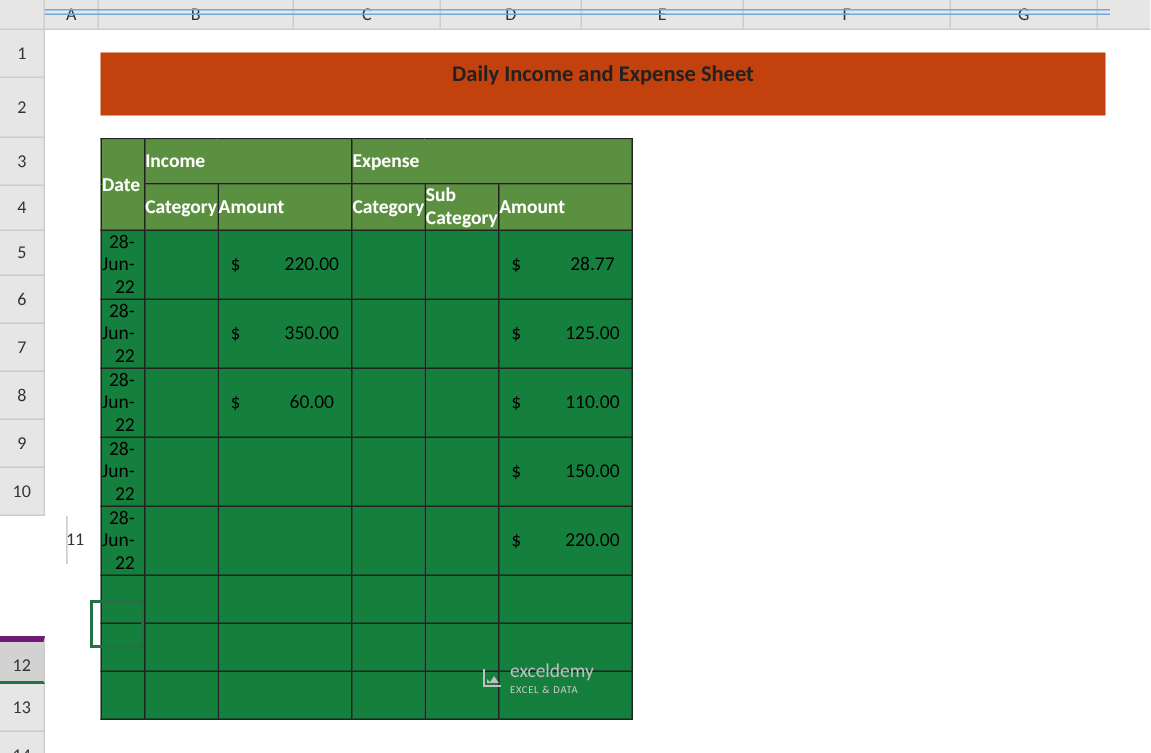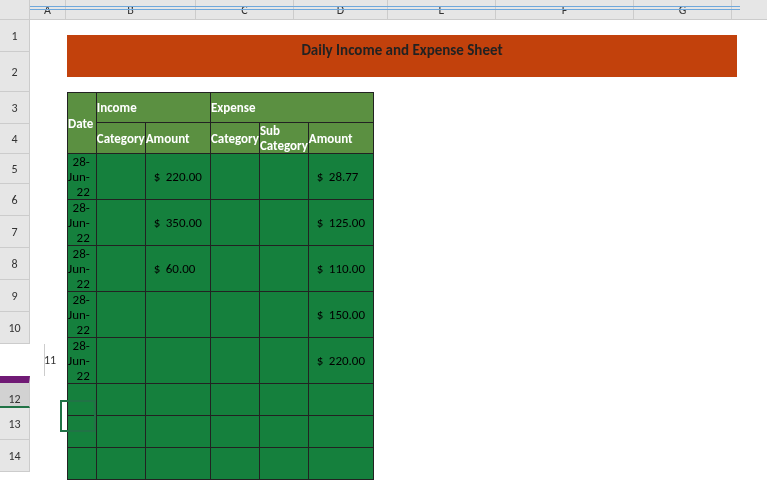--- a/index.html
+++ b/index.html
@@ -40,21 +40,22 @@
   background: #e6e6e6;
   text-align: center;
   font-size: 12px;
   color: #333;
   line-height: 28px;
 }
 .row-header.tall { height: 40px; line-height: 40px; }
 .row-header.selected {
   background: #d2d2d2;
   border-bottom: 2px solid #217346;
-  border-top: 7px solid #701a75;
+  border-top: 4px solid #701a75;
+  margin-top: 48px;
 }
 .sheet {
   position: absolute;
   left: 30px; top: 20px;
 }
 .title-bar {
   position: absolute;
   left: 37px; top: 15px;
   width: 670px;
   height: 42px;
@@ -86,21 +87,21 @@
 .tbl td { background: #15803d; }
 .col-B { width: 130px; }
 .col-C { width: 98px; }
 .col-D { width: 94px; }
 .col-E { width: 108px; }
 .col-F { width: 138px; }
 .col-G { width: 98px; }
 .date-cell { text-align: right; padding-right: 6px; }
 .money-cell { text-align: left; padding: 0 8px; display: flex; justify-content: space-between; align-items: center; }
 .money-cell .cur { width: 12px; }
-.money-cell .val { flex: 1; text-align: left; }
+.money-cell .val { flex: 1; text-align: center; margin-left: 24px; }
 .footer-line {
   position: absolute;
   left: 30px; bottom: 10px;
   width: 710px;
   height: 4px;
   border-top: 1px solid #6fa8dc;
   border-bottom: 1px solid #6fa8dc;
 }
 .watermark {
   position: absolute;
@@ -282,15 +283,24 @@
             <td class="col-F"></td>
             <td class="col-G"></td>
           </tr>
         </tbody>
     </table>
 
     <div class="selection-ring"></div>
 
   </div>
 
+  <div class="watermark">
+    <svg viewBox="0 0 24 24">
+        <path d="M3 3v18h18v-2H5V3H3zm4 10l3 3 4-6 5 7H7v-4z"></path>
+      </svg>
+    <div>
+      <div>exceldemy</div>
+      <div class="sub">EXCEL &amp; DATA</div>
+    </div>
+  </div>
 
   <div class="footer-line"></div>
 </div>
 
 </body></html>

